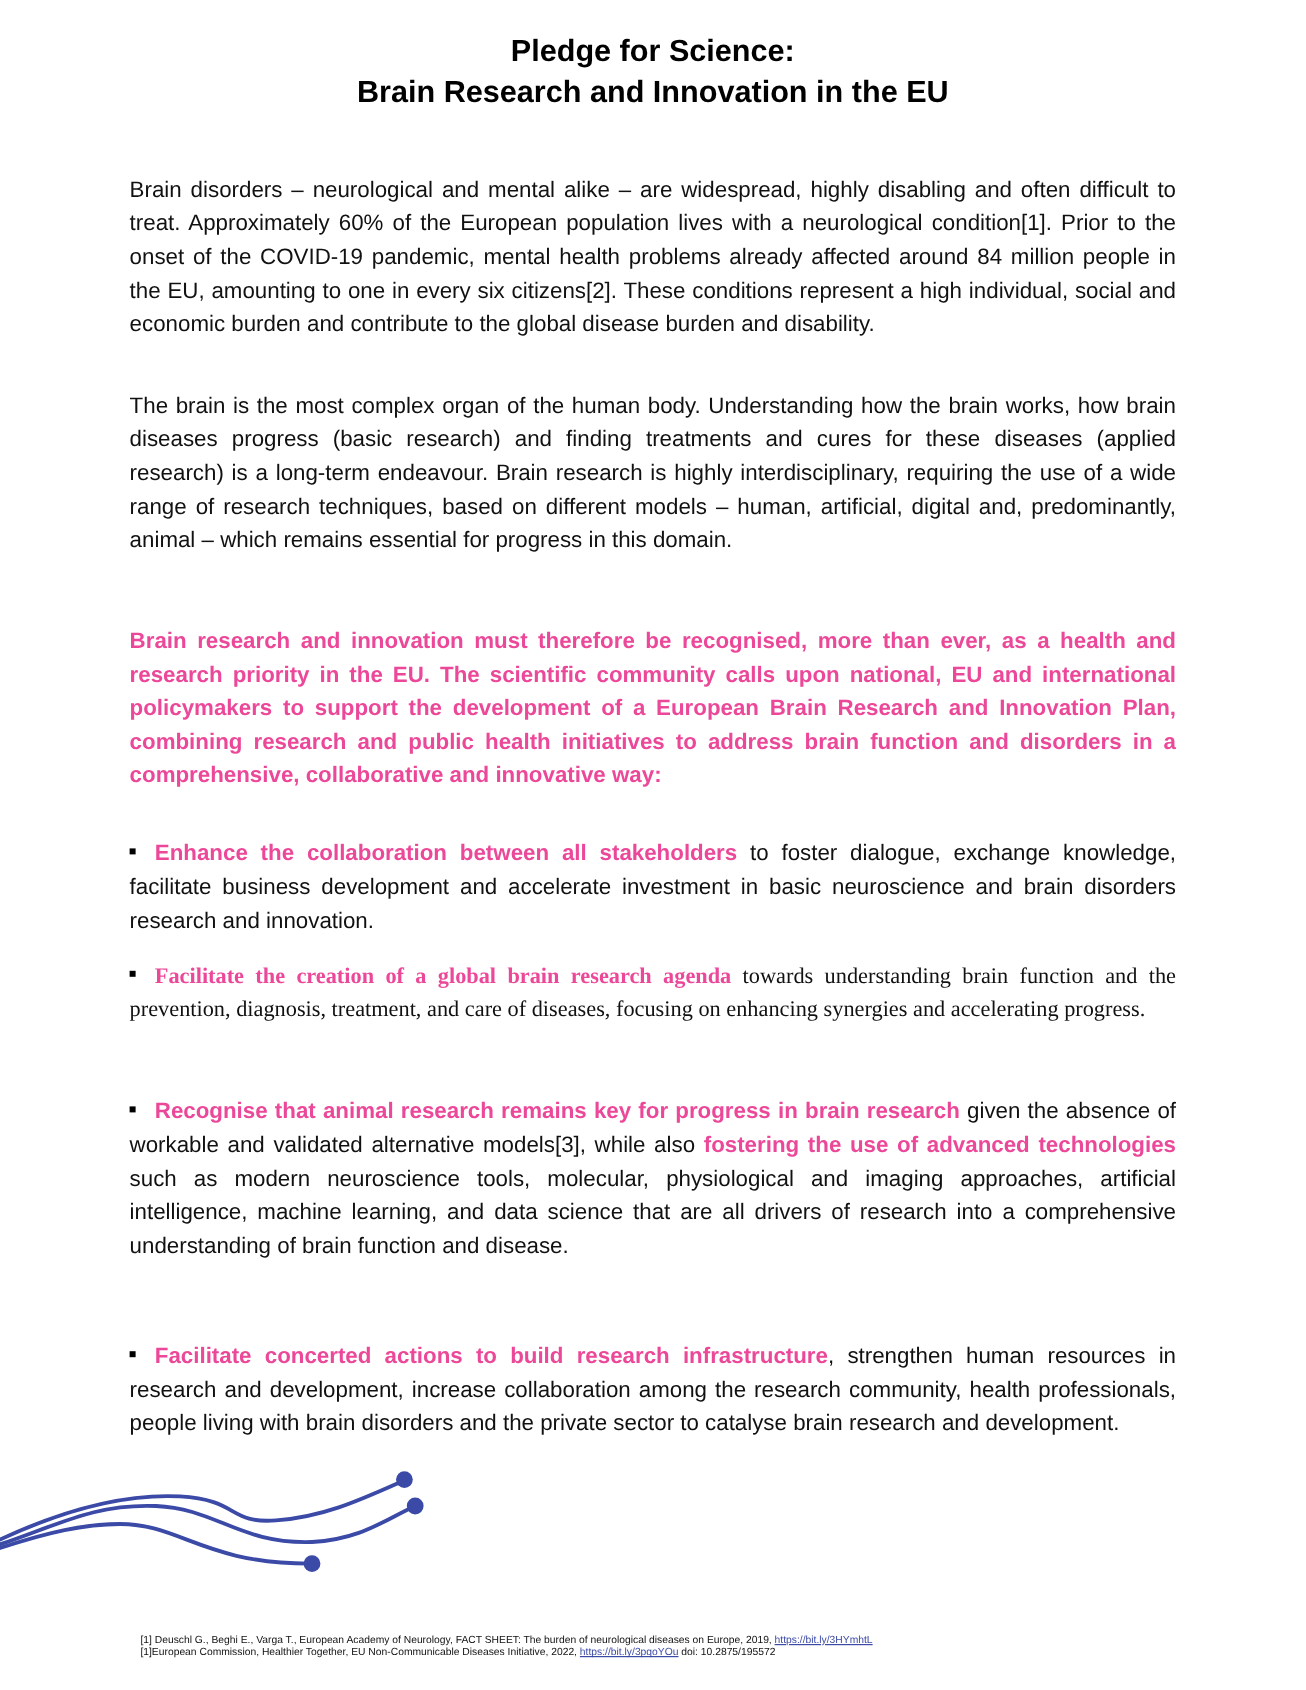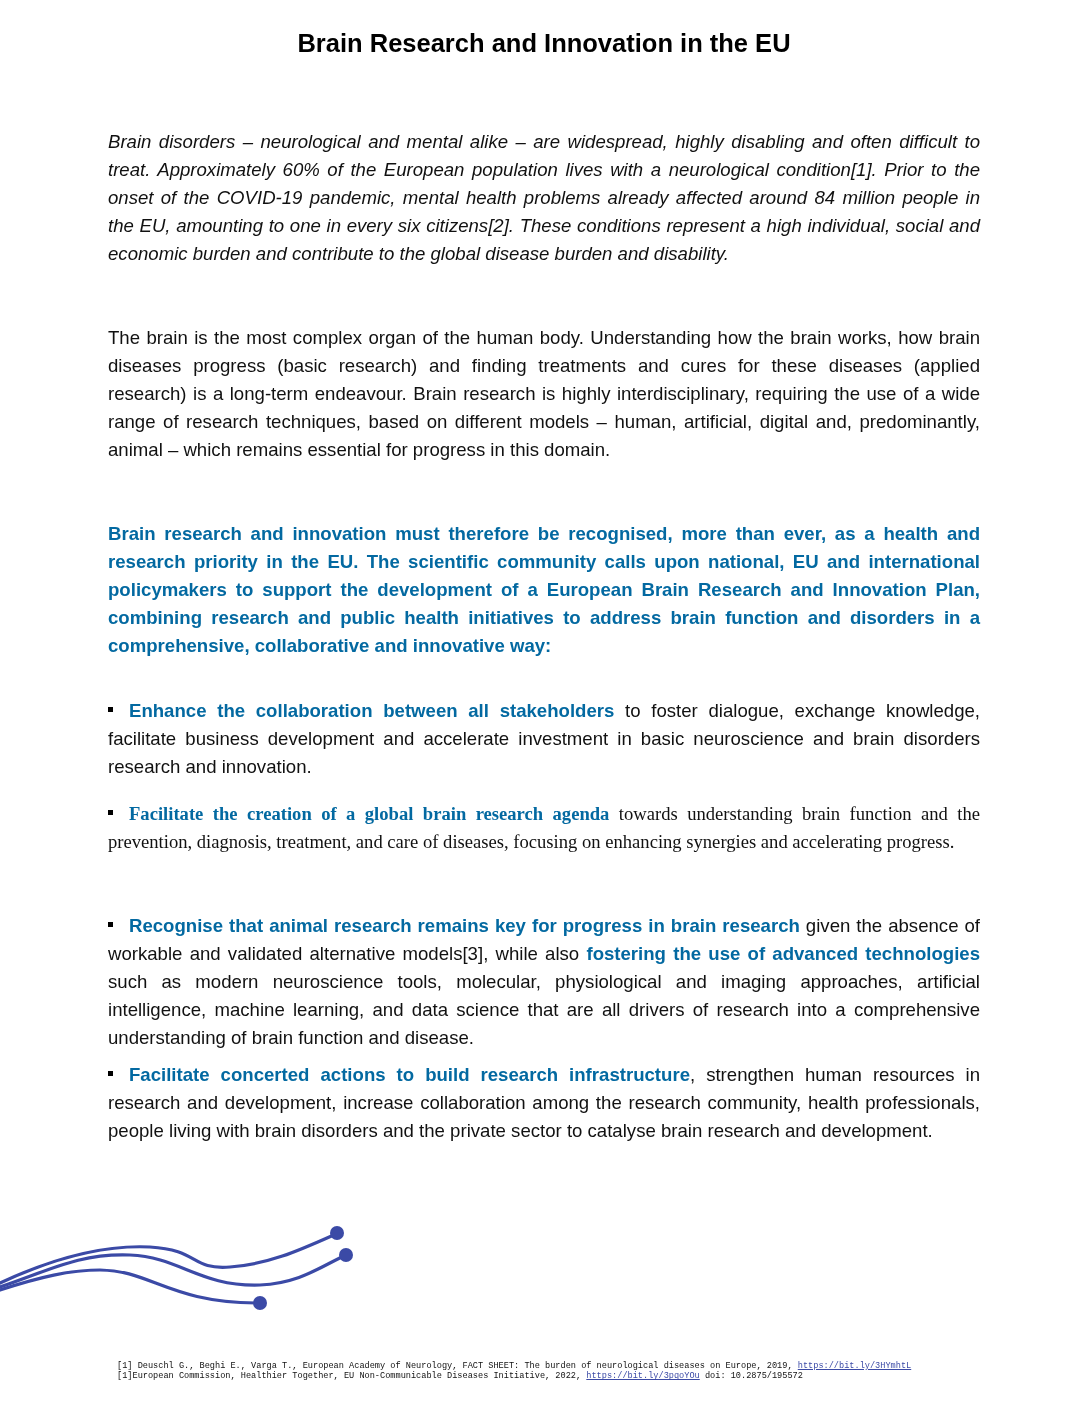--- a/index.html
+++ b/index.html
@@ -3,39 +3,40 @@
 <meta charset="utf-8">
 <style>
   html, body { margin: 0; padding: 0; background: #ffffff; }
   body { width: 1088px; height: 1408px; position: relative; overflow: hidden;
          font-family: "DejaVu Sans", sans-serif; color: #111; }
   .title { position: absolute; top: 26px; left: 0; width: 1088px; text-align: center;
            font-family: "Liberation Sans", sans-serif; font-weight: bold; font-size: 25.5px; line-height: 34px; color: #000; }
   .title div { white-space: nowrap; }
   .body { position: absolute; left: 108px; width: 872px; font-family: "Liberation Sans", sans-serif;
           font-size: 18.6px; line-height: 28px; text-align: justify; color: #111; }
-  .body b { font-weight: bold; color: #0369a1; }
-  .p1 { top: 128px; font-style: italic; }
+  .body b { font-weight: bold; color: #ec4899; }
+  .p1 { top: 144px; }
   .p2 { top: 324px; }
   .p3 { top: 520px; }
   .b1 { top: 697px; }
   .b2 { top: 800px; font-family: Liberation Serif, serif; }
   .b3 { top: 912px; }
-  .b4 { top: 1061px; }
+  .b4 { top: 1116px; }
   .bullet { display: inline-block; width: 5px; height: 5px; background: #000; vertical-align: middle;
             margin-right: 16px; position: relative; top: -3px; }
   .deco { position: absolute; left: 0; top: 1215px; }
-  .foot { position: absolute; left: 117px; top: 1361px; font-family: Liberation Mono, monospace;
+  .foot { position: absolute; left: 117px; top: 1361px; font-family: Liberation Sans, sans-serif;
           font-size: 8.6px; line-height: 10.3px; color: #111; white-space: nowrap; }
   .foot a { color: #3b4aa6; text-decoration: underline; }
 </style>
 </head>
 <body>
 
 <div class="title">
+  <div>Pledge for Science:</div>
   <div>Brain Research and Innovation in the EU</div>
 </div>
 
 <div class="body p1">Brain disorders – neurological and mental alike – are widespread, highly disabling and often difficult to treat. Approximately 60% of the European population lives with a neurological condition[1]. Prior to the onset of the COVID-19 pandemic, mental health problems already affected around 84 million people in the EU, amounting to one in every six citizens[2]. These conditions represent a high individual, social and economic burden and contribute to the global disease burden and disability.</div>
 <div class="body p2">The brain is the most complex organ of the human body. Understanding how the brain works, how brain diseases progress (basic research) and finding treatments and cures for these diseases (applied research) is a long-term endeavour. Brain research is highly interdisciplinary, requiring the use of a wide range of research techniques, based on different models – human, artificial, digital and, predominantly, animal – which remains essential for progress in this domain.</div>
 <div class="body p3"><b>Brain research and innovation must therefore be recognised, more than ever, as a health and research priority in the EU. The scientific community calls upon national, EU and international policymakers to support the development of a European Brain Research and Innovation Plan, combining research and public health initiatives to address brain function and disorders in a comprehensive, collaborative and innovative way:</b></div>
 
 <div class="body b1">
   <span class="bullet"></span><b>Enhance the collaboration between all stakeholders</b><span> to foster dialogue, exchange knowledge, facilitate business development and accelerate investment in basic neuroscience and brain disorders research and innovation.</span>
 </div>

